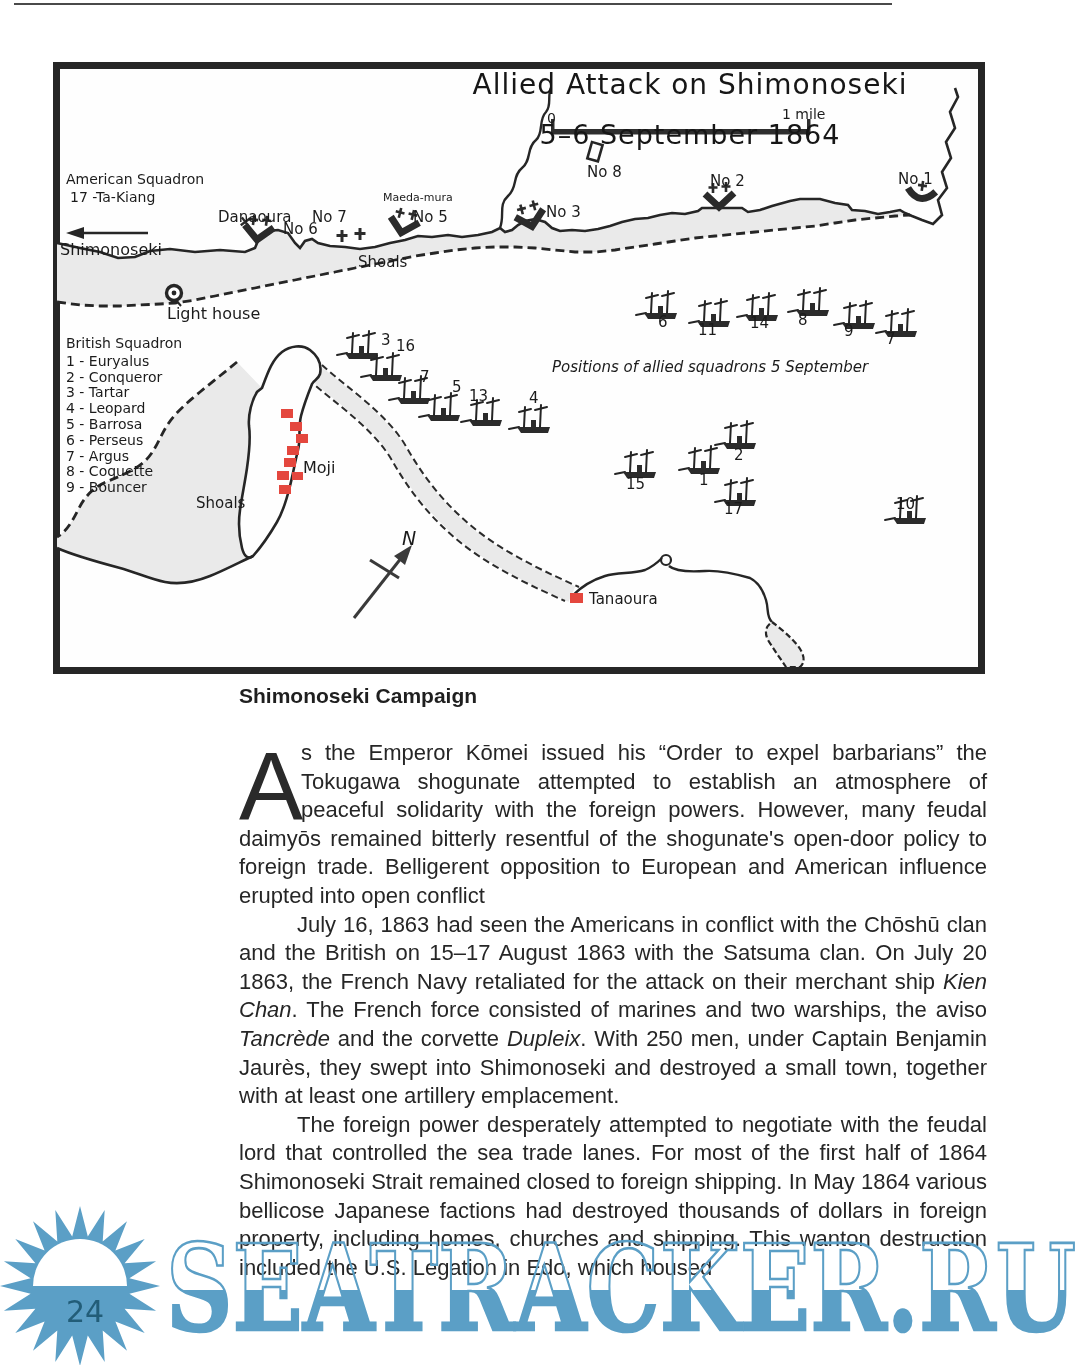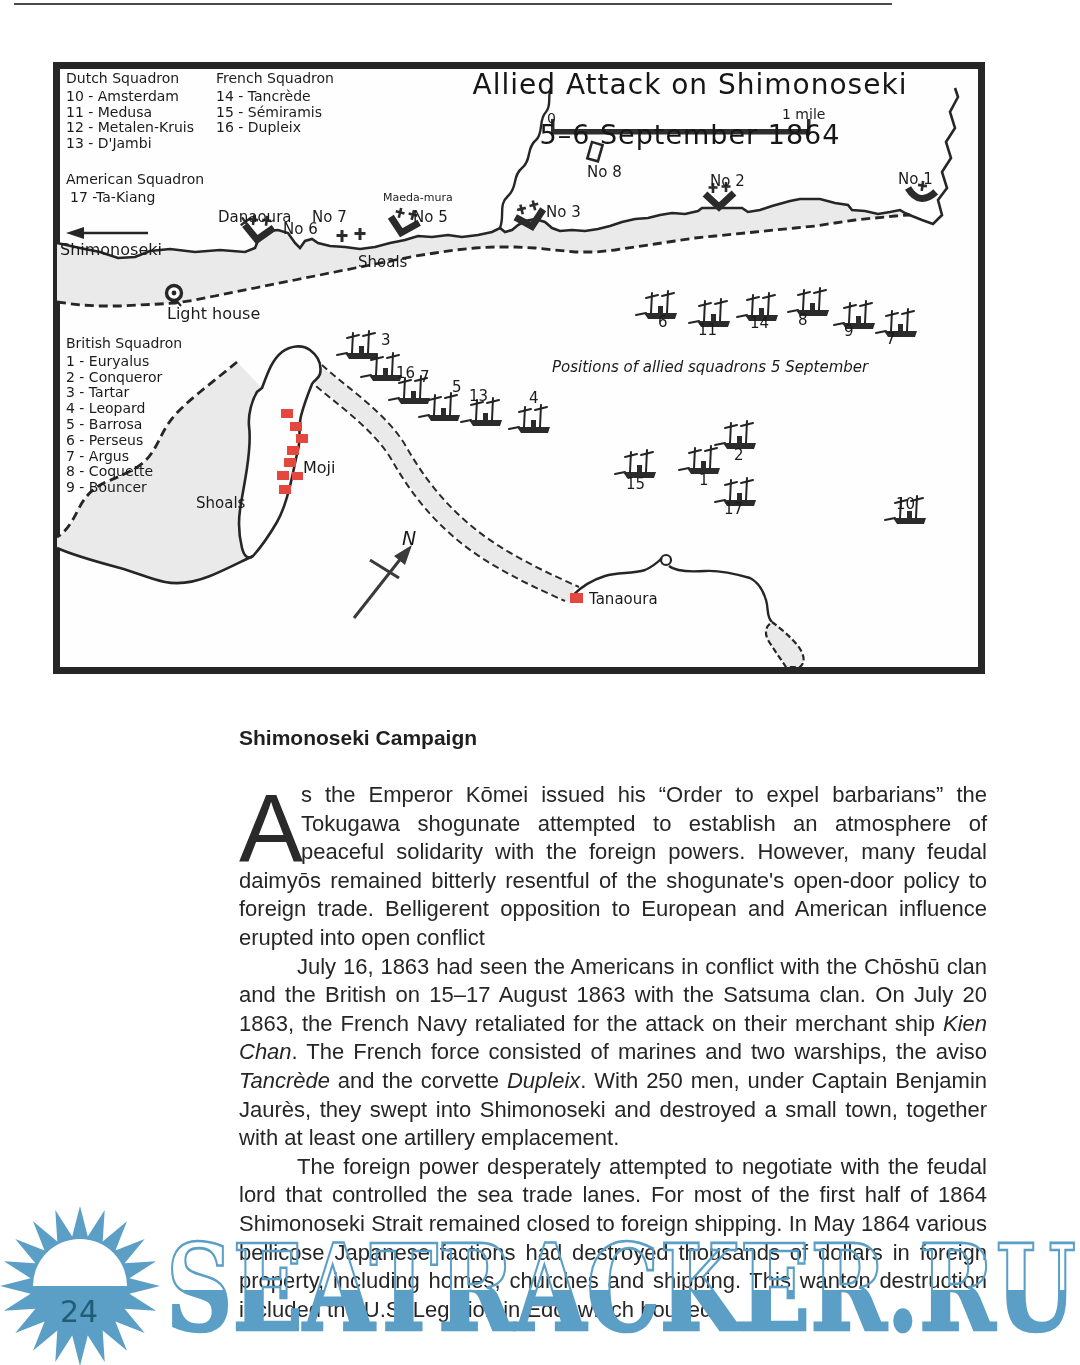--- a/index.html
+++ b/index.html
@@ -15,30 +15,30 @@
              font-family:"DejaVu Sans",sans-serif;color:#161616;}
   .map-title .t1{font-size:28px;letter-spacing:1px;}
   .map-title .t2{font-size:27px;letter-spacing:1px;margin-top:18px;}
   .legend{position:absolute;font-family:"DejaVu Sans",sans-serif;font-size:14px;color:#1b1b1b;}
   .legend .lt{margin-bottom:2px;}
   .legend div{line-height:15.8px;white-space:nowrap;}
   .shipnum{position:absolute;font-family:"DejaVu Sans",sans-serif;font-size:15px;color:#1b1b1b;}
   .fortlbl{font-size:15px;}
   .italic{font-style:italic;}
   
-  .article{position:absolute;left:239px;top:726px;width:748px;}
+  .article{position:absolute;left:239px;top:684px;width:748px;}
   .article h2{font-size:21px;font-weight:bold;margin:0 0 31px 0;color:#1f1f1f;}
   .article p{margin:0;font-size:22px;line-height:28.6px;text-align:justify;color:#262626;}
   .article p.indent{text-indent:58px;}
   .dropcap{float:left;font-size:96px;line-height:74px;padding-top:8px;width:58px;
            margin:2px 4px 0 0;color:#2a2a2a;text-align:left;}
   
   .wm-svg{position:absolute;left:166px;top:1230px;width:914px;height:116px;overflow:visible;}
   .sun-svg{position:absolute;left:-4px;top:1200px;width:176px;height:176px;overflow:visible;}
-  .pagenum{position:absolute;left:60px;top:1294px;width:50px;text-align:left;
+  .pagenum{position:absolute;left:60px;top:1294px;width:50px;text-align:center;
            font-family:"DejaVu Sans",sans-serif;font-size:30px;color:#225d78;}
 </style>
 </head>
 <body>
 
 <div class="page">
 
   <div class="scanline-top"></div>
 
   <div class="map-frame"></div>
@@ -173,33 +173,20 @@
   </svg>
 
   <div class="map-title">
     <div class="t1">Allied Attack on Shimonoseki</div>
     <div class="t2">5–6 September 1864</div>
   </div>
 
   <div class="lbl" style="left:547px;top:110px;font-size:14px;">0</div>
   <div class="lbl" style="left:782px;top:106px;font-size:14px;">1 mile</div>
 
-  <div class="legend" style="left:66px;top:71px;">
-    <div class="lt">Dutch Squadron</div>
-    <div>10 - Amsterdam</div>
-    <div>11 - Medusa</div>
-    <div>12 - Metalen-Kruis</div>
-    <div>13 - D'Jambi</div>
-  </div>
-  <div class="legend" style="left:216px;top:71px;">
-    <div class="lt">French Squadron</div>
-    <div>14  - Tancrède</div>
-    <div>15 - Sémiramis</div>
-    <div>16 - Dupleix</div>
-  </div>
   <div class="legend" style="left:66px;top:172px;">
     <div class="lt">American Squadron</div>
     <div style="padding-left:4px;">17 -Ta-Kiang</div>
   </div>
   <div class="legend" style="left:66px;top:336px;">
     <div class="lt">British Squadron</div>
     <div>1 - Euryalus</div>
     <div>2 - Conqueror</div>
     <div>3 - Tartar</div>
     <div>4 - Leopard</div>
@@ -229,21 +216,21 @@
   <div class="lbl italic" style="left:402px;top:527px;font-size:19px;">N</div>
   <div class="lbl" style="left:589px;top:590px;font-size:15px;">Tanaoura</div>
 
   <span class="shipnum" style="left:658px;top:313px;">6</span>
   <span class="shipnum" style="left:698px;top:321px;">11</span>
   <span class="shipnum" style="left:750px;top:314px;">14</span>
   <span class="shipnum" style="left:798px;top:311px;">8</span>
   <span class="shipnum" style="left:844px;top:322px;">9</span>
   <span class="shipnum" style="left:886px;top:330px;">7</span>
   <span class="shipnum" style="left:381px;top:331px;">3</span>
-  <span class="shipnum" style="left:396px;top:364px;">16</span>
+  <span class="shipnum" style="left:396px;top:337px;">16</span>
   <span class="shipnum" style="left:420px;top:368px;">7</span>
   <span class="shipnum" style="left:452px;top:378px;">5</span>
   <span class="shipnum" style="left:469px;top:387px;">13</span>
   <span class="shipnum" style="left:529px;top:389px;">4</span>
   <span class="shipnum" style="left:734px;top:446px;">2</span>
   <span class="shipnum" style="left:626px;top:475px;">15</span>
   <span class="shipnum" style="left:699px;top:471px;">1</span>
   <span class="shipnum" style="left:724px;top:500px;">17</span>
   <span class="shipnum" style="left:896px;top:495px;">10</span>
 

